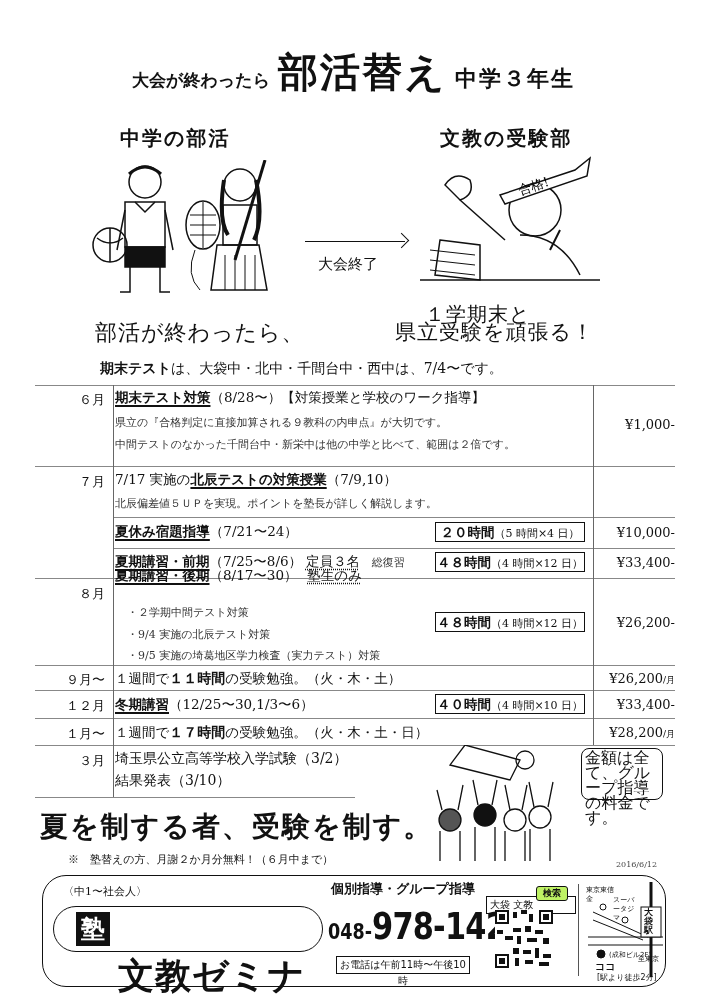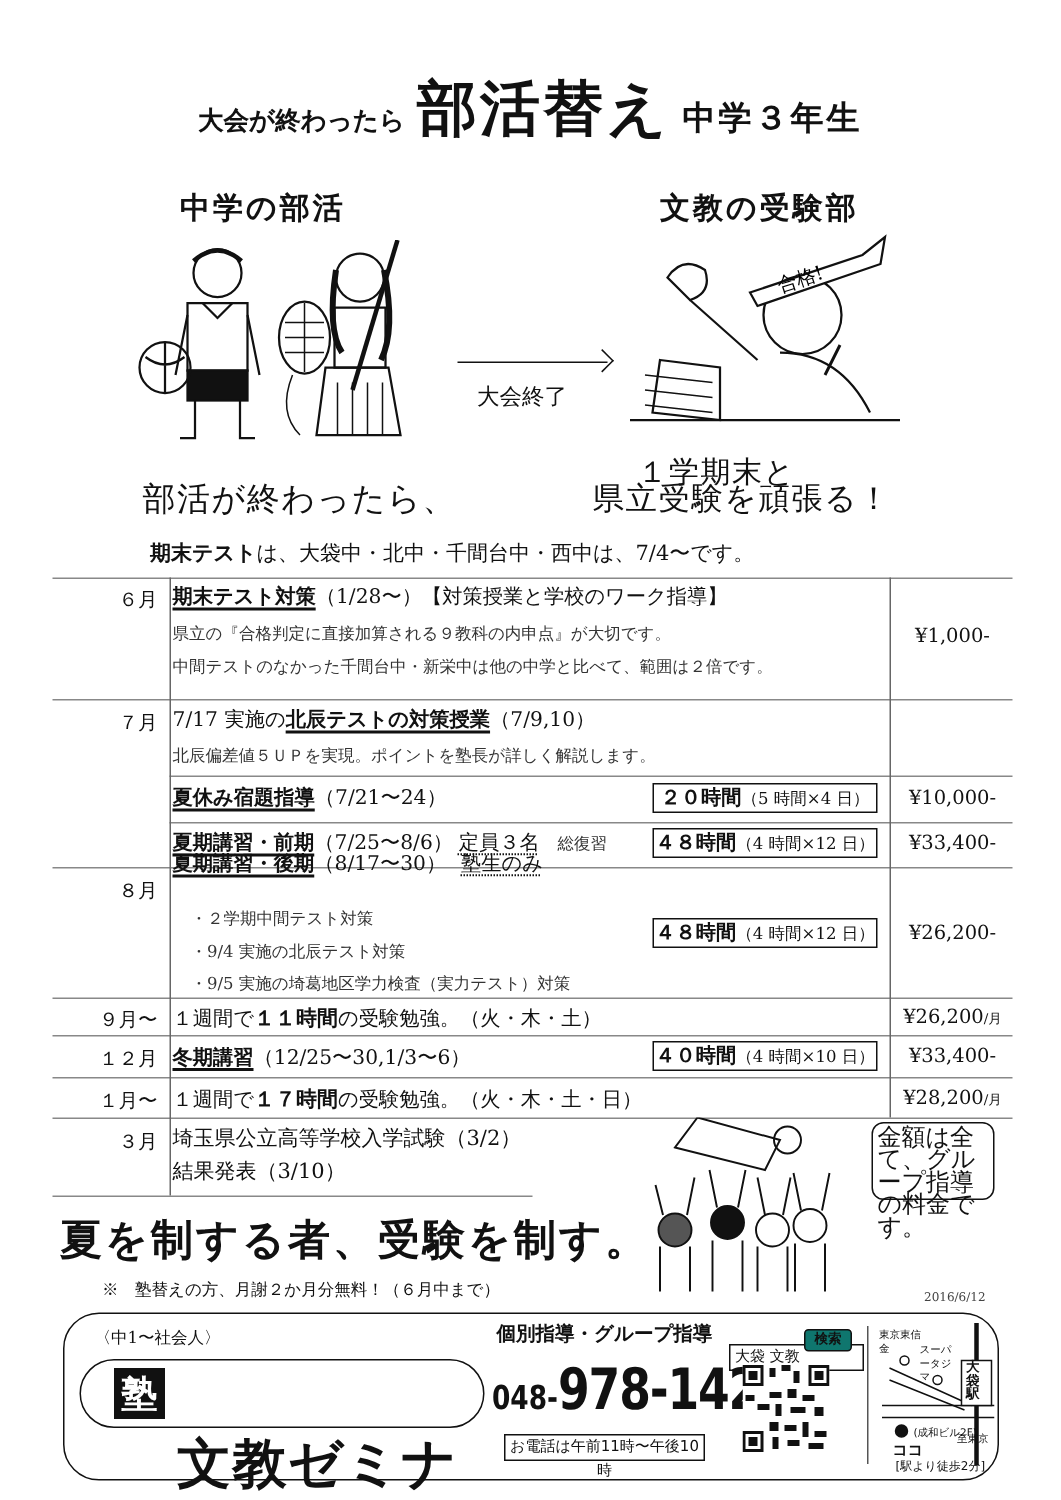--- a/index.html
+++ b/index.html
@@ -31,21 +31,21 @@
 
   
   .tbl { left:35px; top:385px; width:640px; }
   .hline { position:absolute; left:0; height:0; border-top:1px solid #888; }
   .vline { position:absolute; width:0; border-left:1px solid #666; }
   .month { position:absolute; left:0; width:70px; text-align:right; font-size:13px; }
   .cell { position:absolute; left:80px; font-size:12px; white-space:nowrap; }
   .cell .big { font-size:13.5px; }
   .ul { text-decoration:underline; text-decoration-thickness:2px; text-underline-offset:3px; font-weight:bold; font-family:"DejaVu Sans", sans-serif; }
   .ul-thin { text-decoration:underline; text-decoration-style:dotted; text-underline-offset:3px; }
-  .price { position:absolute; left:560px; width:80px; text-align:center; font-size:13px; }
+  .price { position:absolute; left:560px; width:80px; text-align:right; font-size:13px; }
   .hours { position:absolute; left:400px; width:148px; height:18px; border:1.5px solid #111; font-size:11px; line-height:18px; text-align:center; white-space:nowrap; }
   .hours b { font-family:"DejaVu Sans", sans-serif; font-size:13.5px; font-weight:900; }
   .small { font-size:11px; color:#333; }
   .bold-sans { font-family:"DejaVu Sans", sans-serif; font-weight:900; font-size:14px; }
 
   .note-box { left:581px; top:748px; width:74px; height:48px; border:1.5px solid #111; border-radius:8px; font-size:16px; line-height:15px; padding:1px 3px; }
 
   .slogan { left:40px; top:808px; font-size:28px; font-weight:900; letter-spacing:2px; }
   .footnote { left:68px; top:852px; font-size:11px; }
   .date { left:616px; top:860px; font-size:8px; color:#444; }
@@ -58,21 +58,21 @@
   .f-juku { left:22px; top:5px; width:34px; height:34px; background:#111; color:#fff; font-size:24px; font-weight:900; text-align:center; line-height:34px; }
   .f-name { left:64px; top:2px; font-size:36px; font-weight:900; font-family:Liberation Sans, sans-serif; letter-spacing:1px;margin-top:43px; }
   .f-addr { left:20px; top:82px; font-size:15px; font-family:"DejaVu Sans", sans-serif; }
   .f-addr span { font-size:10px; }
   .f-guide { left:288px; top:4px; font-size:13px; font-weight:bold; font-family:"DejaVu Sans", sans-serif; }
   .f-tel { left:285px; top:28px; font-family:"DejaVu Sans", sans-serif; font-weight:900; white-space:nowrap; transform:scaleX(0.8); transform-origin:left; }
   .f-tel .pre { font-size:22px; }
   .f-tel .num { font-size:38px; letter-spacing:-1px; }
   .f-hours { left:293px; top:80px; width:132px; height:16px; border:1px solid #111; font-size:10px; line-height:16px; text-align:center; font-family:"DejaVu Sans", sans-serif; }
   .f-search { left:443px; top:8px; width:85px; height:16px; border:1px solid #111; font-size:10px; line-height:16px; padding-left:3px; font-family:"DejaVu Sans", sans-serif;margin-top:12px; }
-  .f-search-btn { left:493px; top:10px; width:30px; height:13px; border:1.5px solid #111; border-radius:3px; font-size:9px; line-height:13px; text-align:center; font-weight:bold; background:#0f766e; }
+  .f-search-btn { left:493px; top:10px; width:30px; height:13px; border:1.5px solid #111; border-radius:3px; font-size:9px; line-height:13px; text-align:center; font-weight:bold; background:#bef264; }
   .f-qr { left:452px; top:34px; width:58px; height:58px; }
   .f-divider { left:535px; top:8px; height:92px; width:0; border-left:1px solid #555; }
   .f-map { left:540px; top:6px; width:80px; height:100px; font-size:7px; font-family:"DejaVu Sans", sans-serif; }
 </style>
 </head>
 <body>
 
 <div class="abs title-wrap">
   <span class="title-pre">大会が終わったら</span><span class="title-main">部活替え</span><span class="title-post">中学３年生</span>
 </div>
@@ -143,21 +143,21 @@
   <div class="hline" style="top:305px;width:640px"></div>
   <div class="hline" style="top:333px;width:640px"></div>
   <div class="hline" style="top:360px;width:640px"></div>
   <div class="hline" style="top:412px;width:320px"></div>
 
   <div class="vline" style="left:78px;top:0;height:412px"></div>
   <div class="vline" style="left:558px;top:0;height:360px"></div>
 
   <div class="month" style="top:6px">６月</div>
   <div class="cell" style="top:4px">
-    <span class="ul big">期末テスト対策</span><span class="big">（1/28〜）【対策授業と学校のワーク指導】</span>
+    <span class="ul big">期末テスト対策</span><span class="big">（8/28〜）【対策授業と学校のワーク指導】</span>
   </div>
   <div class="cell small" style="top:30px">県立の『合格判定に直接加算される９教科の内申点』が大切です。</div>
   <div class="cell small" style="top:52px">中間テストのなかった千間台中・新栄中は他の中学と比べて、範囲は２倍です。</div>
   <div class="price" style="top:32px">¥1,000-</div>
 
   <div class="month" style="top:88px">７月</div>
   <div class="cell" style="top:86px">
     <span class="big">7/17 実施の</span><span class="ul big">北辰テストの対策授業</span><span class="big">（7/9,10）</span>
   </div>
   <div class="cell small" style="top:111px">北辰偏差値５ＵＰを実現。ポイントを塾長が詳しく解説します。</div>

